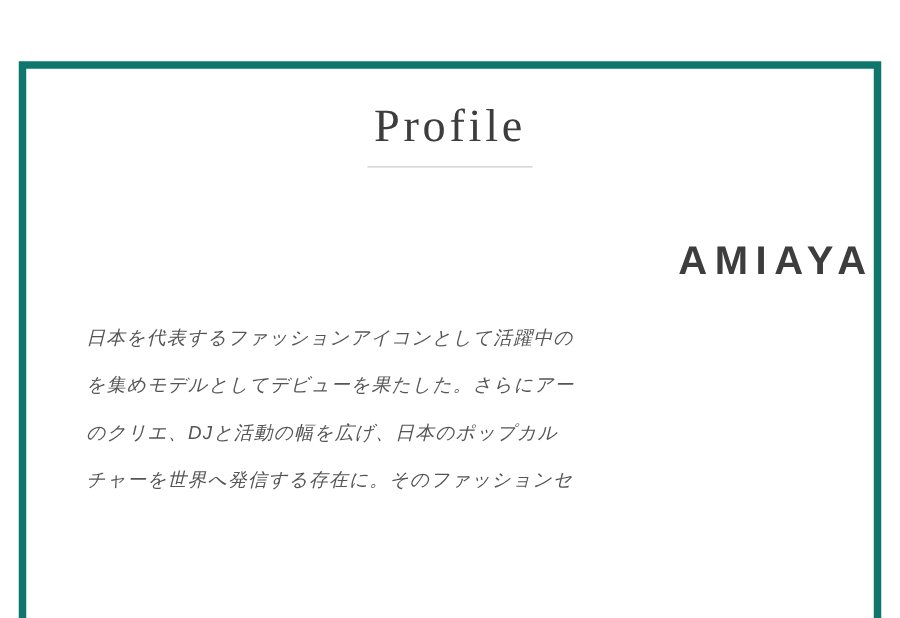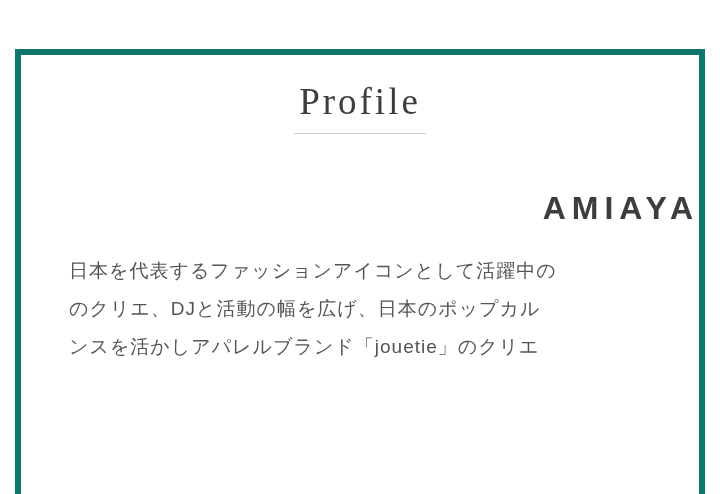--- a/index.html
+++ b/index.html
@@ -45,33 +45,35 @@
     line-height: 38px;
     letter-spacing: 6px;
     text-indent: 6px;
     color: #3d3d3d;
   }
   .profile-description {
     margin-top: 25px;
     padding: 0 48px;
   }
   .desc-line {
-    font-size: 19px;
+    font-size: 15px;
     line-height: 38px;
     letter-spacing: 1px;
     color: #555555;
     white-space: nowrap;
     text-align: left;
+    font-style: italic;
   }
 </style>
 </head>
 <body>
 
 <div class="card">
   <h2 class="section-title">Profile</h2>
   <div class="title-divider"></div>
   <h1 class="profile-name">AMIAYA</h1>
   <div class="profile-description">
     <div class="desc-line">日本を代表するファッションアイコンとして活躍中の</div>
+    <div class="desc-line">を集めモデルとしてデビューを果たした。さらにアー</div>
     <div class="desc-line">のクリエ、DJと活動の幅を広げ、日本のポップカル</div>
-    <div class="desc-line">ンスを活かしアパレルブランド「jouetie」のクリエ</div>
+    <div class="desc-line">チャーを世界へ発信する存在に。そのファッションセ</div>
   </div>
 </div>
 
 </body></html>

